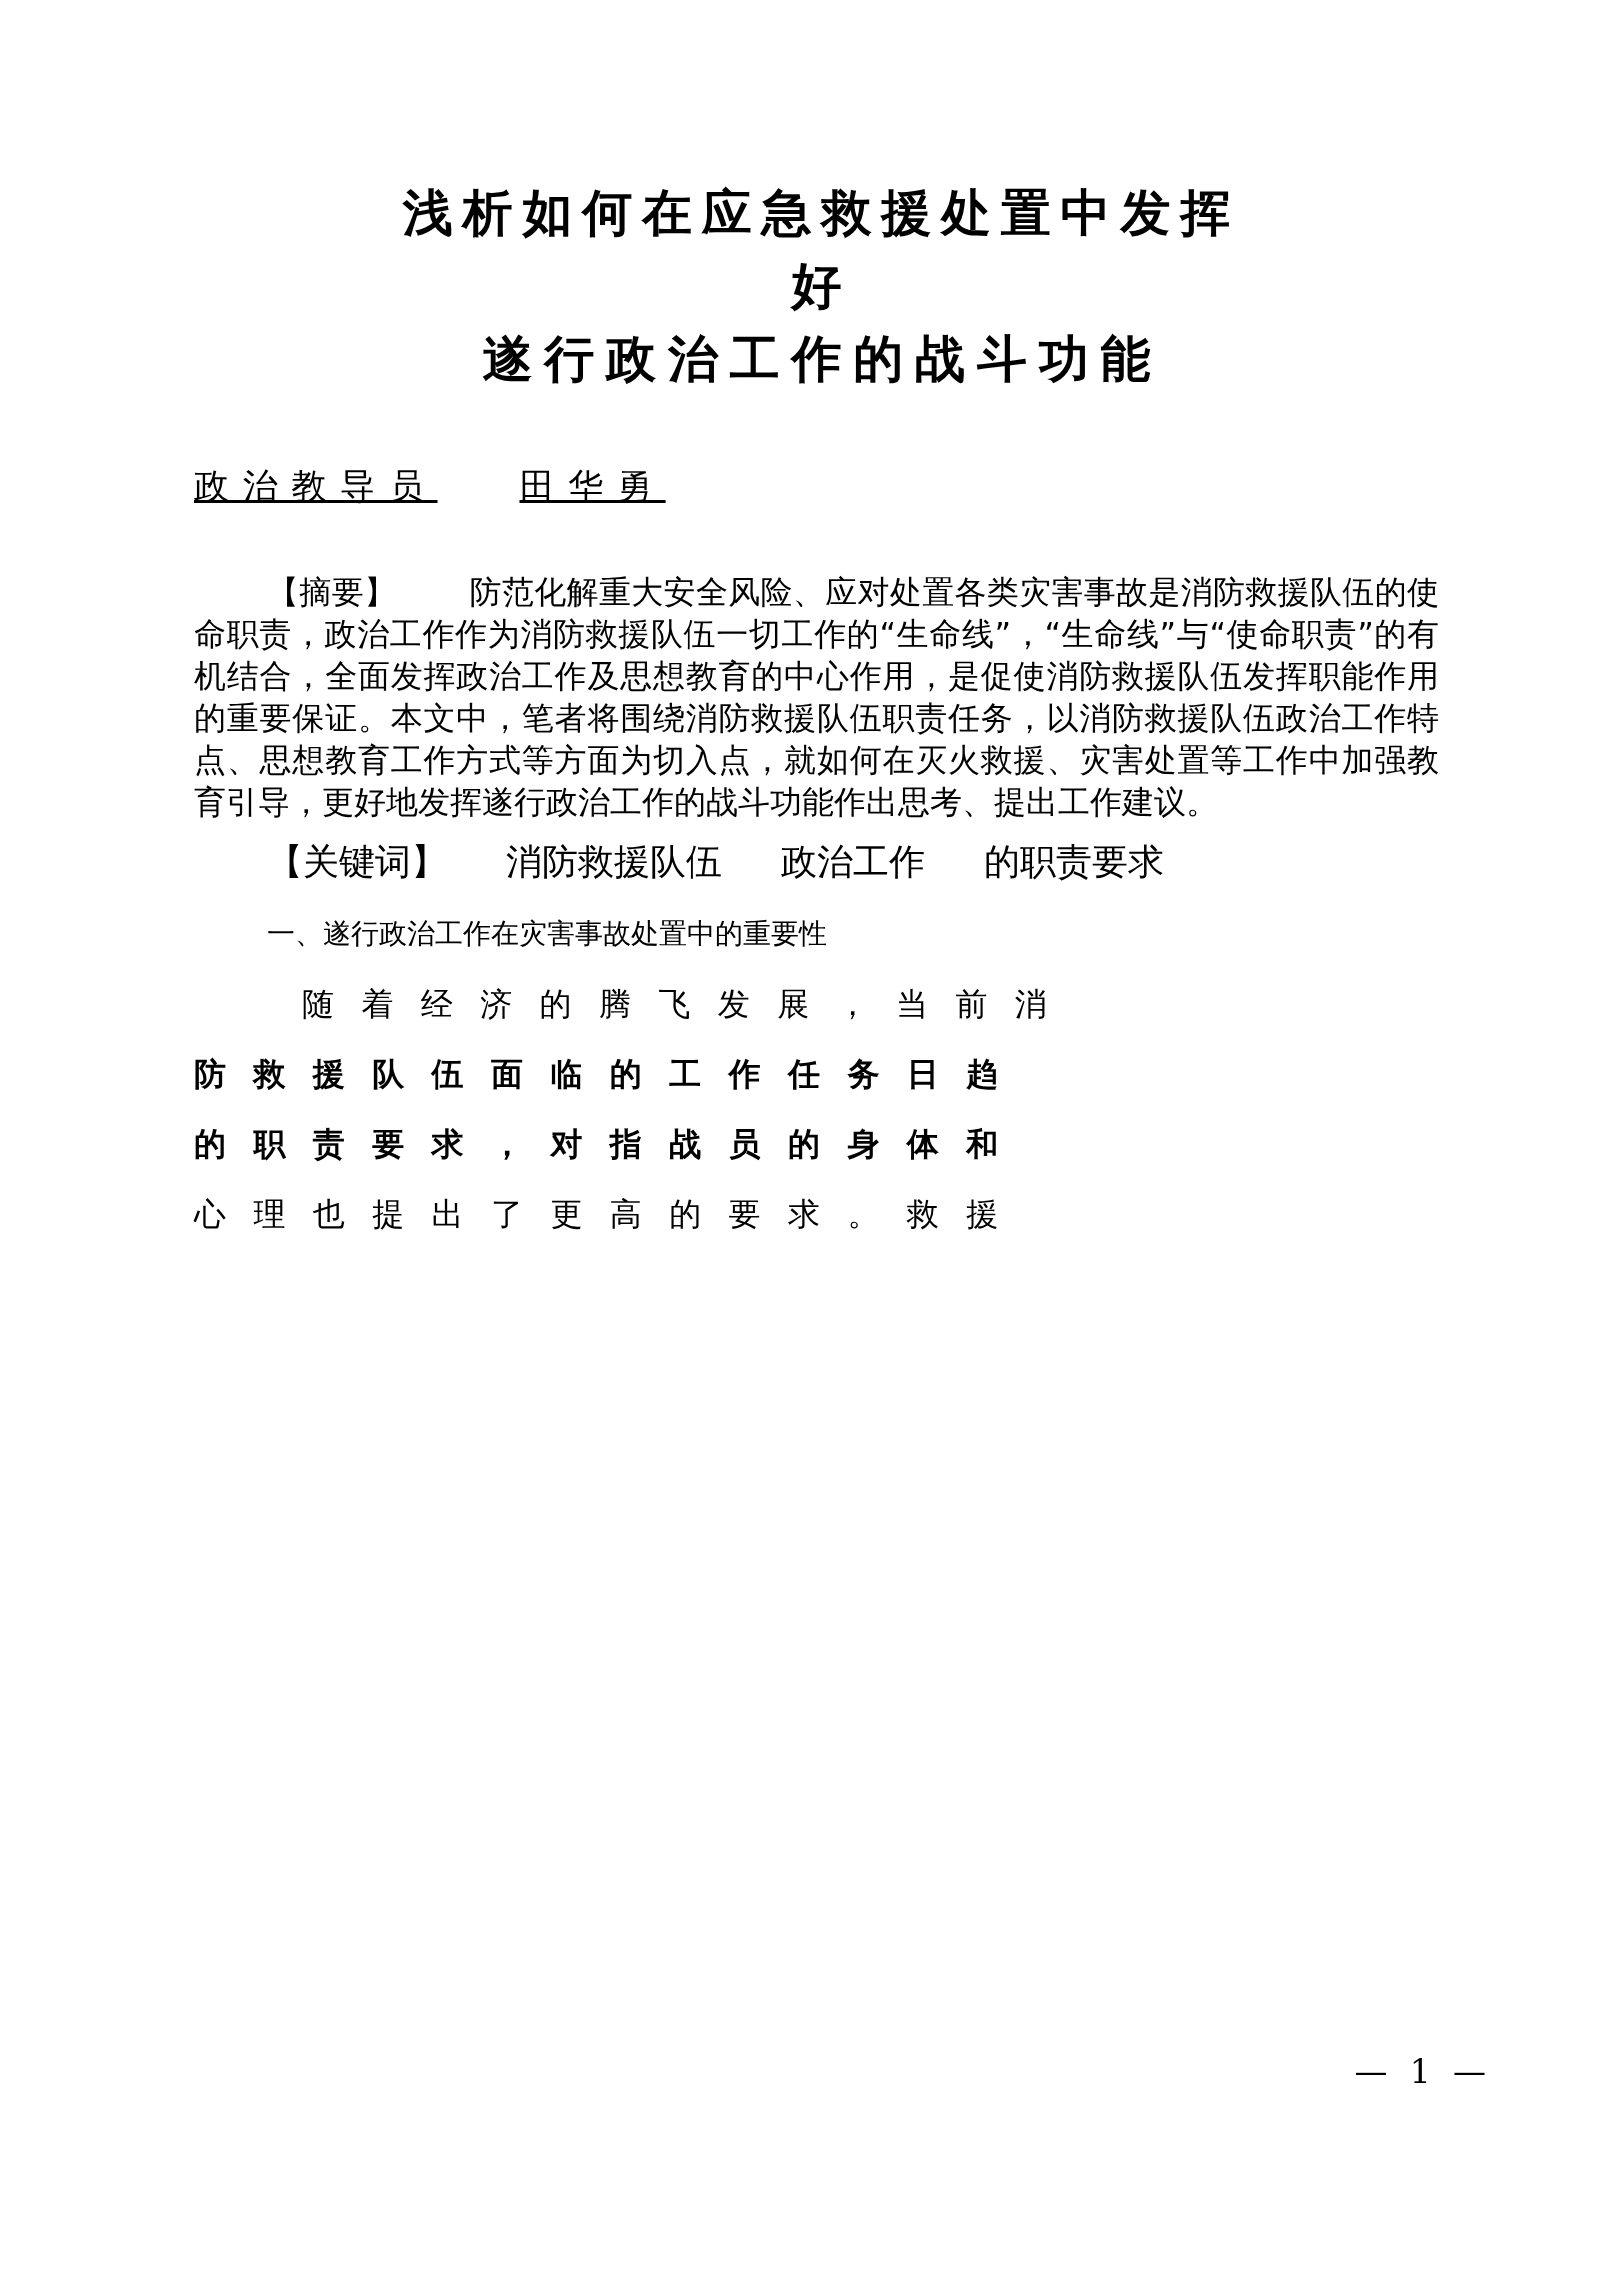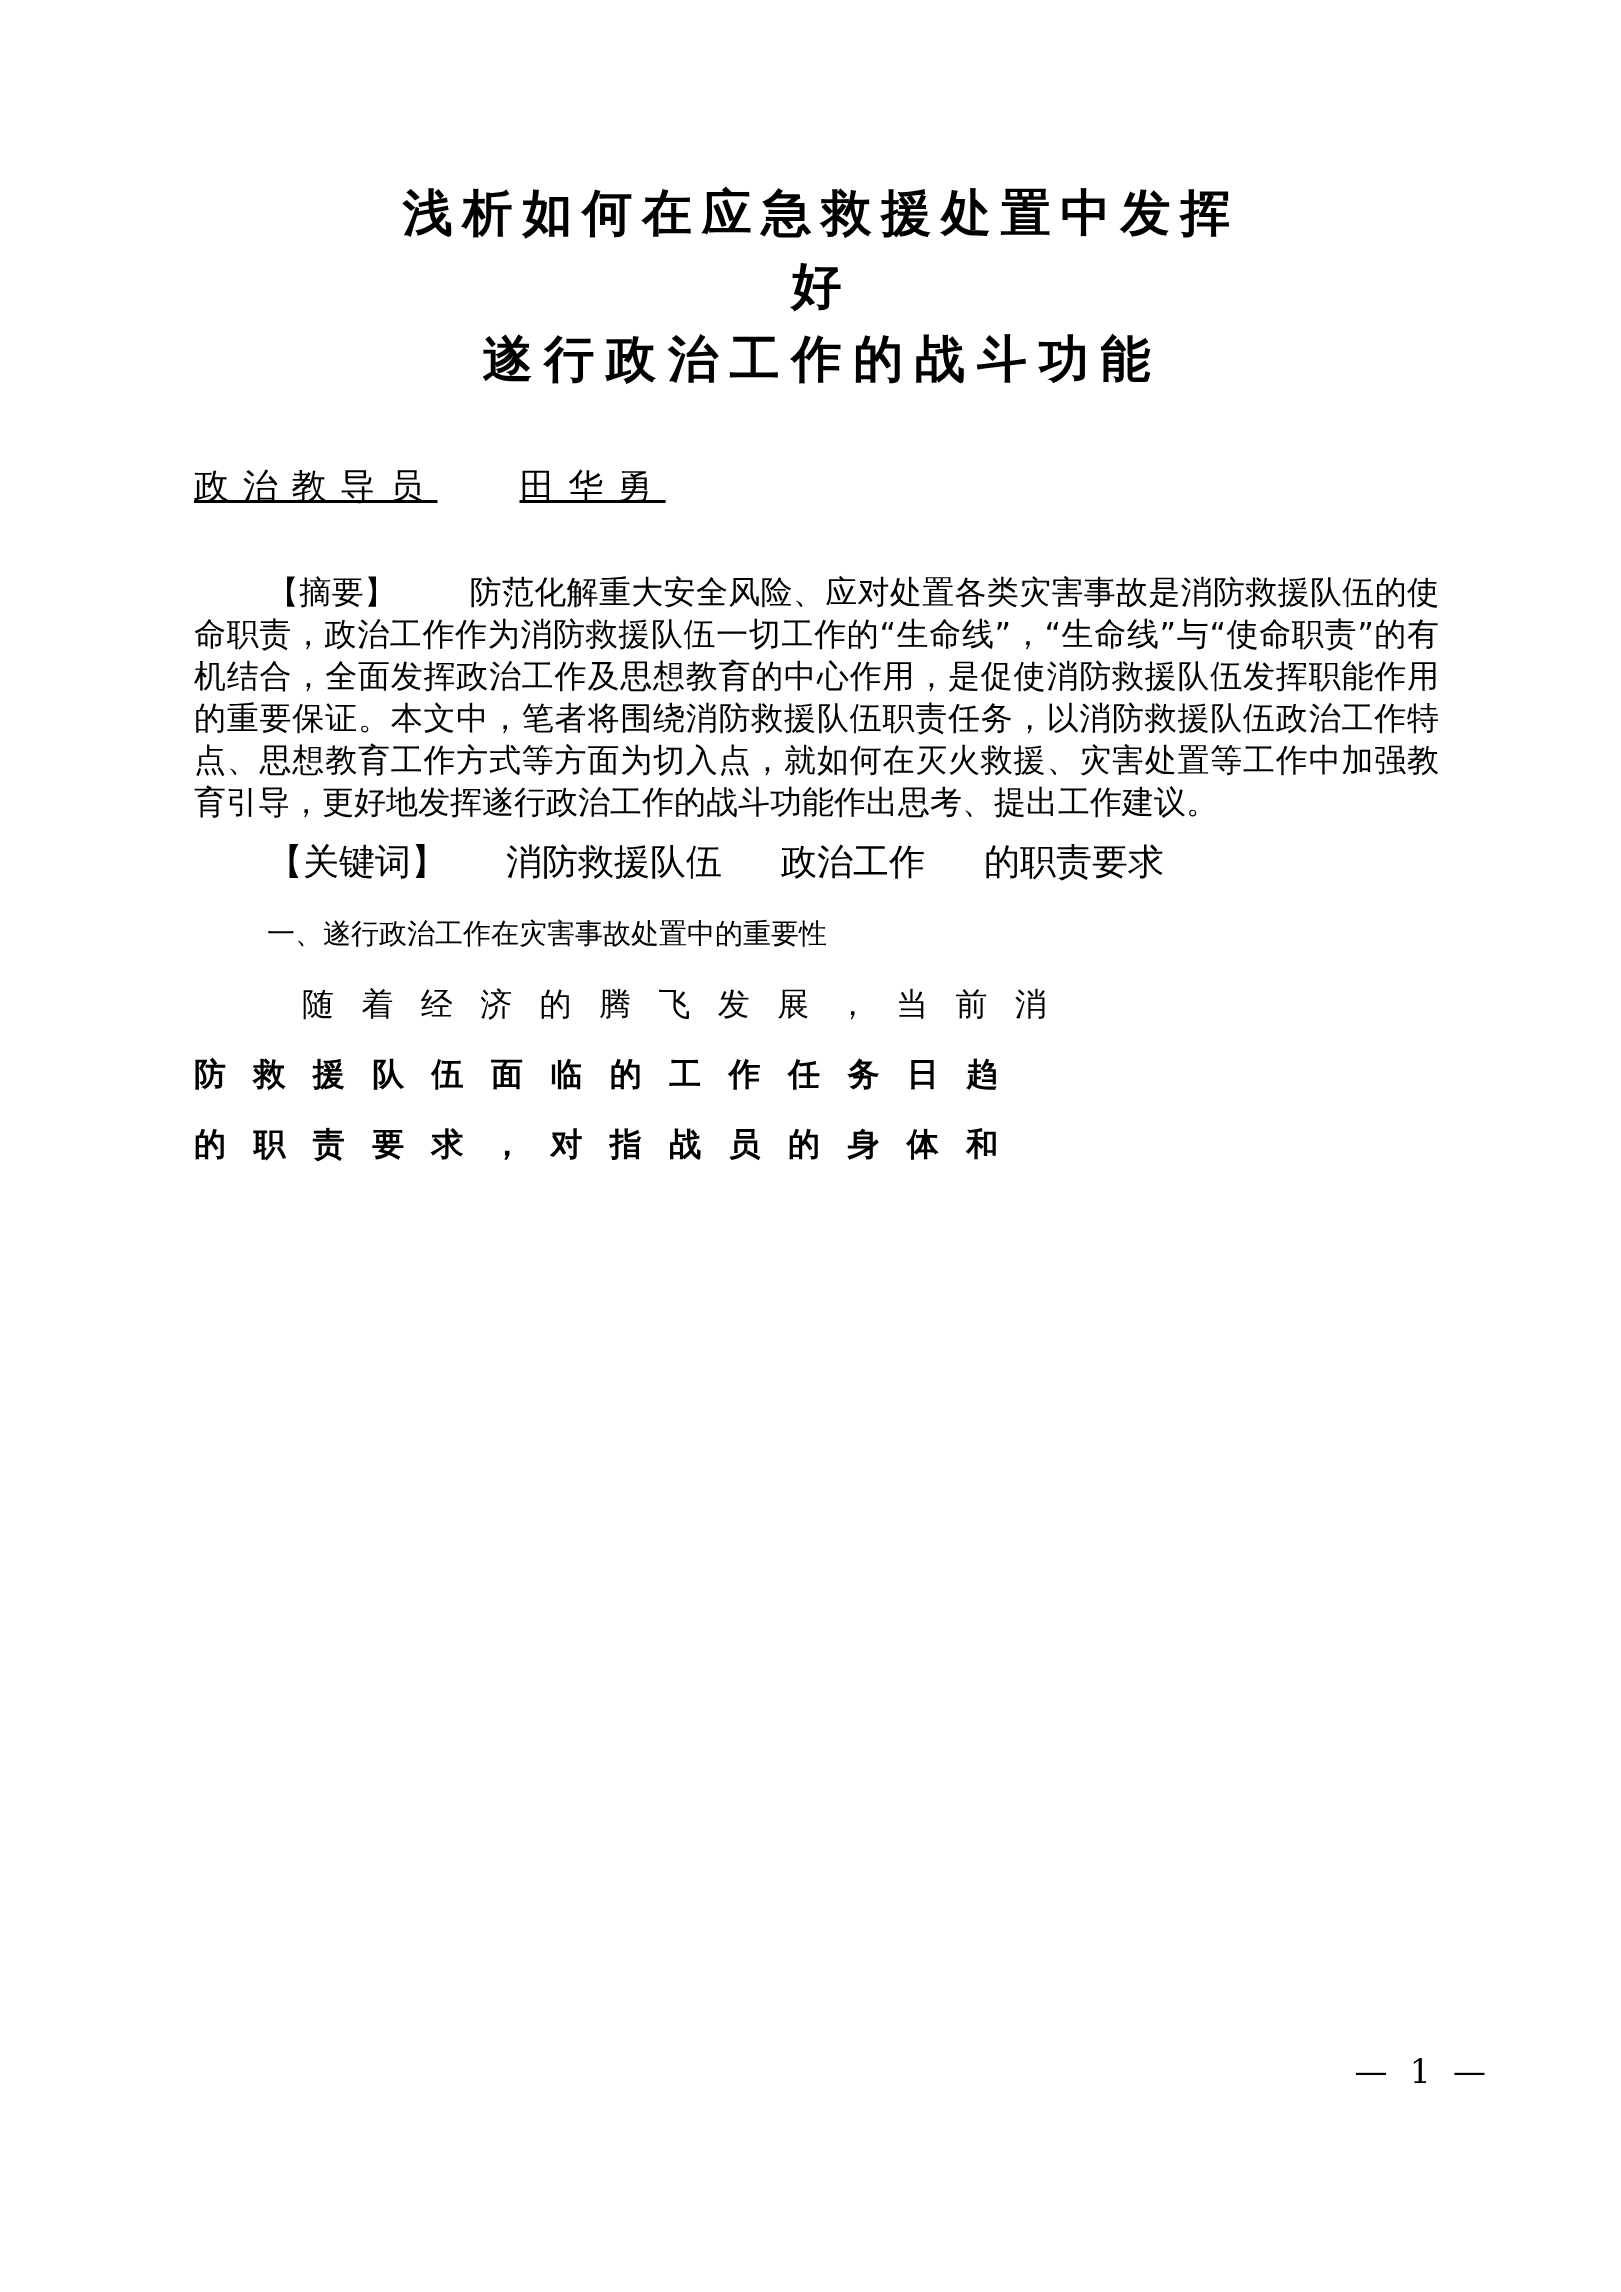--- a/index.html
+++ b/index.html
@@ -155,20 +155,21 @@
     <div class="abstract"><span>【摘要】</span><span class="tab-sp"></span><span>防范化解重大安全风险、应对处置各类灾害事故是消防救援队伍的使命职责，政治工作作为消防救援队伍一切工作的“生命线”，“生命线”与“使命职责”的有机结合，全面发挥政治工作及思想教育的中心作用，是促使消防救援队伍发挥职能作用的重要保证。本文中，笔者将围绕消防救援队伍职责任务，以消防救援队伍政治工作特点、思想教育工作方式等方面为切入点，就如何在灭火救援、灾害处置等工作中加强教育引导，更好地发挥遂行政治工作的战斗功能作出思考、提出工作建议。</span></div>
 
     <div class="keywords"><span>【关键词】</span><span class="kw-sp"></span><span>消防救援队伍</span><span class="kw-sp"></span><span>政治工作</span><span class="kw-sp"></span><span>的职责要求</span></div>
 
     <div class="section-heading">一、遂行政治工作在灾害事故处置中的重要性</div>
 
     <div class="body-para">
       <span class="p-line first">随着经济的腾飞发展，当前消</span>
       <span class="p-line sub">防救援队伍面临的工作任务日趋</span>
       <span class="p-line sub">的职责要求，对指战员的身体和</span>
+      <span class="p-line last">心理也提出了更高的要求。救援</span>
     </div>
 
   </div>
 
   <div class="footer">— 1 —</div>
 
 </div>
 
 
 </body></html>

